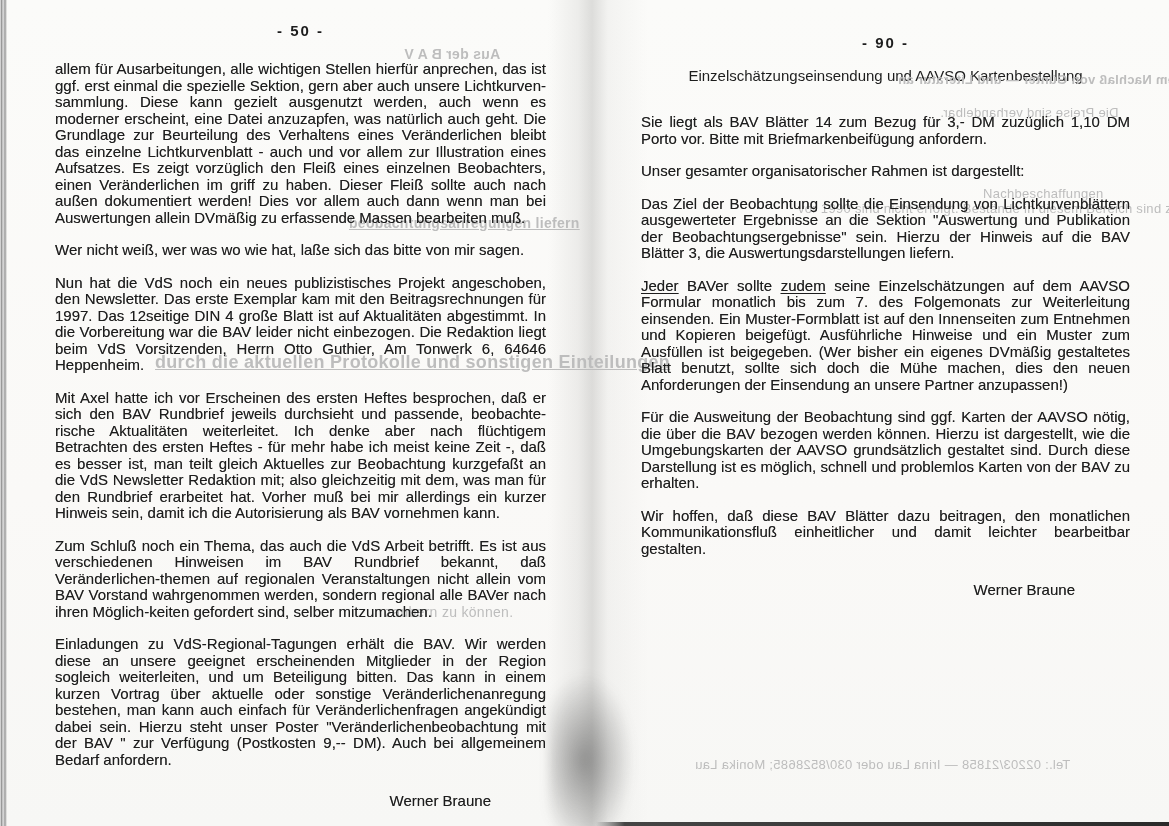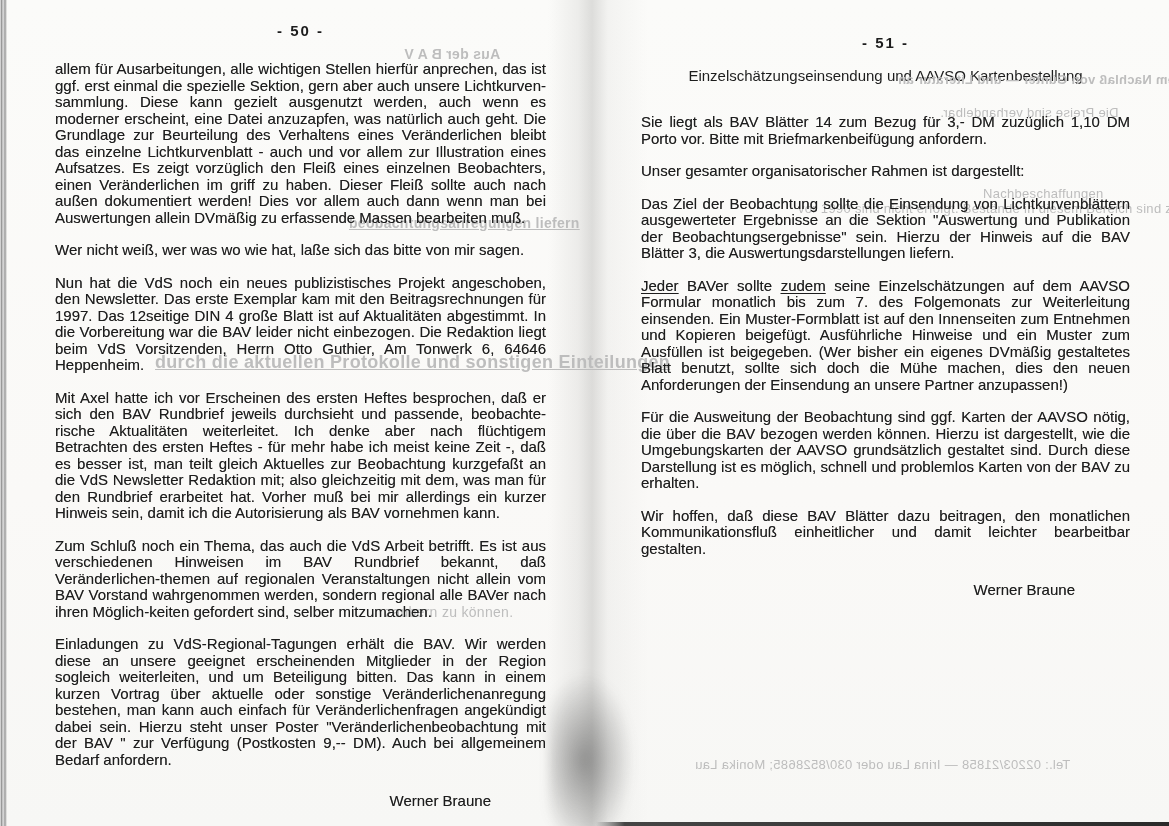--- a/index.html
+++ b/index.html
@@ -95,21 +95,21 @@
         <p class="para"><span>Wer nicht weiß, wer was wo wie hat, laße sich das bitte von mir sagen.</span></p>
         <p class="para"><span>Nun hat die VdS noch ein neues publizistisches Projekt angeschoben, den Newsletter. Das erste Exemplar kam mit den Beitragsrechnungen für 1997. Das 12seitige DIN 4 große Blatt ist auf Aktualitäten abgestimmt. In die Vorbereitung war die BAV leider nicht einbezogen. Die Redaktion liegt beim VdS Vorsitzenden, Herrn Otto Guthier, Am Tonwerk 6, 64646 Heppenheim.</span></p>
         <p class="para"><span>Mit Axel hatte ich vor Erscheinen des ersten Heftes besprochen, daß er sich den BAV Rundbrief jeweils durchsieht und passende, beobachte-rische Aktualitäten weiterleitet. Ich denke aber nach flüchtigem Betrachten des ersten Heftes - für mehr habe ich meist keine Zeit -, daß es besser ist, man teilt gleich Aktuelles zur Beobachtung kurzgefaßt an die VdS Newsletter Redaktion mit; also  gleichzeitig mit dem, was man für den Rundbrief erarbeitet hat. Vorher muß bei mir allerdings ein kurzer Hinweis sein, damit ich die Autorisierung als BAV vornehmen kann.</span></p>
         <p class="para"><span>Zum Schluß noch ein Thema, das auch die VdS Arbeit betrifft. Es ist aus verschiedenen Hinweisen im BAV Rundbrief bekannt, daß Veränderlichen-themen auf regionalen Veranstaltungen nicht allein vom BAV Vorstand wahrgenommen werden, sondern regional alle BAVer nach ihren Möglich-keiten gefordert sind,  selber mitzumachen.</span></p>
         <p class="para"><span>Einladungen zu VdS-Regional-Tagungen erhält die BAV. Wir werden diese an unsere geeignet erscheinenden Mitglieder in der Region sogleich weiterleiten, und um Beteiligung bitten. Das kann in einem kurzen Vortrag über aktuelle oder sonstige Veränderlichenanregung bestehen, man kann auch einfach für Veränderlichenfragen angekündigt dabei sein. Hierzu steht unser Poster "Veränderlichenbeobachtung mit der BAV " zur Verfügung (Postkosten 9,-- DM). Auch bei allgemeinem Bedarf anfordern.</span></p>
       </div>
     <div class="signature">Werner Braune</div>
   </div>
 
   <div class="page page-right">
-    <div class="page-number">- 51 -</div>
+    <div class="page-number">- 90 -</div>
     <div class="doc-subtitle">Einzelschätzungseinsendung und AAVSO Kartenbestellung</div>
     <div class="page-body">
         <p class="para"><span>Sie liegt als BAV Blätter 14 zum Bezug für 3,- DM zuzüglich 1,10 DM Porto vor. Bitte mit Briefmarkenbeifügung anfordern.</span></p>
         <p class="para"><span>Unser gesamter organisatorischer Rahmen ist dargestellt:</span></p>
         <p class="para"><span>Das Ziel der Beobachtung sollte die Einsendung von Lichtkurvenblättern ausgewerteter Ergebnisse an die Sektion "Auswertung und Publikation der Beobachtungsergebnisse" sein. Hierzu der Hinweis auf die BAV Blätter 3, die Auswertungsdarstellungen liefern.</span></p>
         <p class="para"><u>Jeder</u><span> BAVer sollte </span><u>zudem</u><span> seine Einzelschätzungen auf dem AAVSO Formular monatlich bis zum 7. des Folgemonats zur Weiterleitung einsenden. Ein Muster-Formblatt ist auf den Innenseiten zum Entnehmen und Kopieren beigefügt. Ausführliche Hinweise und ein Muster zum Ausfüllen ist beigegeben. (Wer bisher ein eigenes DVmäßig gestaltetes Blatt benutzt, sollte sich doch die Mühe machen, dies den neuen Anforderungen der Einsendung an unsere Partner anzupassen!)</span></p>
         <p class="para"><span>Für die Ausweitung der Beobachtung sind ggf. Karten der AAVSO nötig, die über die BAV bezogen werden können. Hierzu ist dargestellt, wie die Umgebungskarten der AAVSO grundsätzlich gestaltet sind. Durch diese Darstellung ist es möglich, schnell und problemlos Karten von der BAV zu erhalten.</span></p>
         <p class="para"><span>Wir hoffen, daß diese BAV Blätter dazu beitragen, den monatlichen Kommunikationsfluß einheitlicher und damit leichter bearbeitbar gestalten.</span></p>
       </div>
     <div class="signature">Werner Braune</div>

